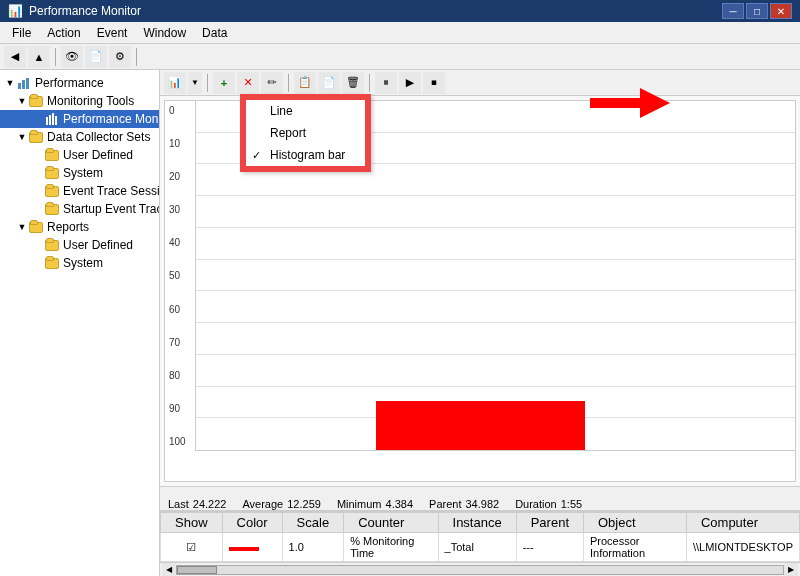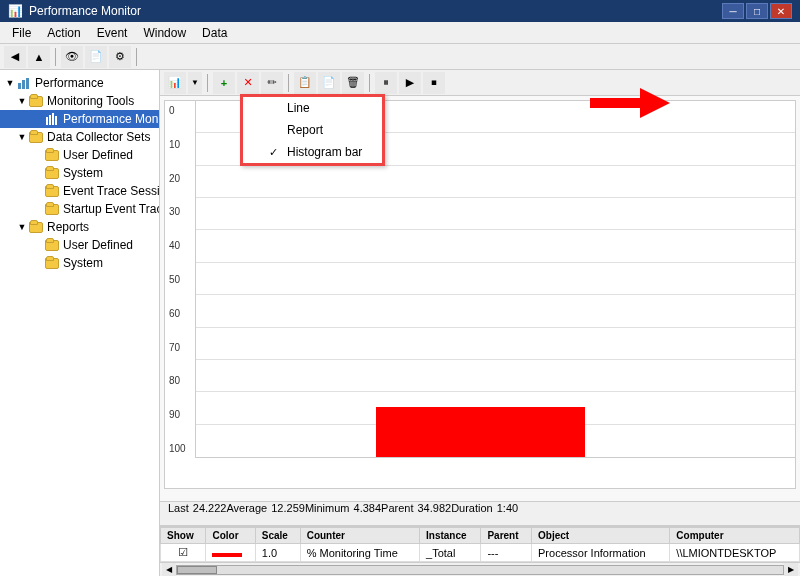--- a/index.html
+++ b/index.html
@@ -224,26 +224,25 @@
       background: red;
       bottom: 0;
     }
 
     
     .stats-bar {
       background: #f0f0f0;
       border-top: 1px solid #ccc;
       height: 24px;
       display: flex;
-      align-items: flex-start;
+      align-items: flex-end;
       padding: 0 8px;
       font-size: 11px;
-      gap: 0;
+      gap: 16px;
       flex-shrink: 0;
-      margin-top: 8px;
     }
     .stat-item {
       display: flex;
       align-items: center;
       gap: 4px;
     }
 
     
     .data-table {
       background: white;
@@ -251,24 +250,24 @@
       flex-shrink: 0;
     }
     .data-table table {
       width: 100%;
       border-collapse: collapse;
       font-size: 11px;
     }
     .data-table th {
       background: #e8e8e8;
       border: 1px solid #ccc;
-      padding: 2px 6px;
+      padding: 2px 14px;
       text-align: left;
-      font-weight: bold;
-      font-size: 10px;
+      font-weight: normal;
+      font-size: 13px;
     }
     .data-table td {
       border: 1px solid #ddd;
       padding: 2px 6px;
       font-size: 11px;
     }
     .color-swatch {
       width: 30px;
       height: 4px;
       background: red;
@@ -304,25 +303,24 @@
       position: absolute;
       left: 0;
     }
 
     
     .dropdown-menu {
       position: absolute;
       top: 24px;
       left: 80px;
       background: white;
-      border: 3px solid #ef4444;
+      border: 6px solid #ef4444;
       box-shadow: 2px 2px 4px rgba(0,0,0,0.2);
       z-index: 100;
       min-width: 130px;
-      padding-left: 20px;
     }
     .dropdown-item {
       display: flex;
       align-items: center;
       padding: 4px 20px 4px 24px;
       cursor: pointer;
       font-size: 12px;
       position: relative;
     }
     .dropdown-item.checked::before {
@@ -579,21 +577,21 @@
         <div class="stat-item">
           <span>Minimum</span>
           <span>4.384</span>
         </div>
         <div class="stat-item">
           <span>Parent</span>
           <span>34.982</span>
         </div>
         <div class="stat-item">
           <span>Duration</span>
-          <span>1:40</span>
+          <span>1:55</span>
         </div>
       </div>
 
       <div class="data-table">
         <table>
           <thead>
             <tr>
               <th>Show</th>
               <th>Color</th>
               <th>Scale</th>

